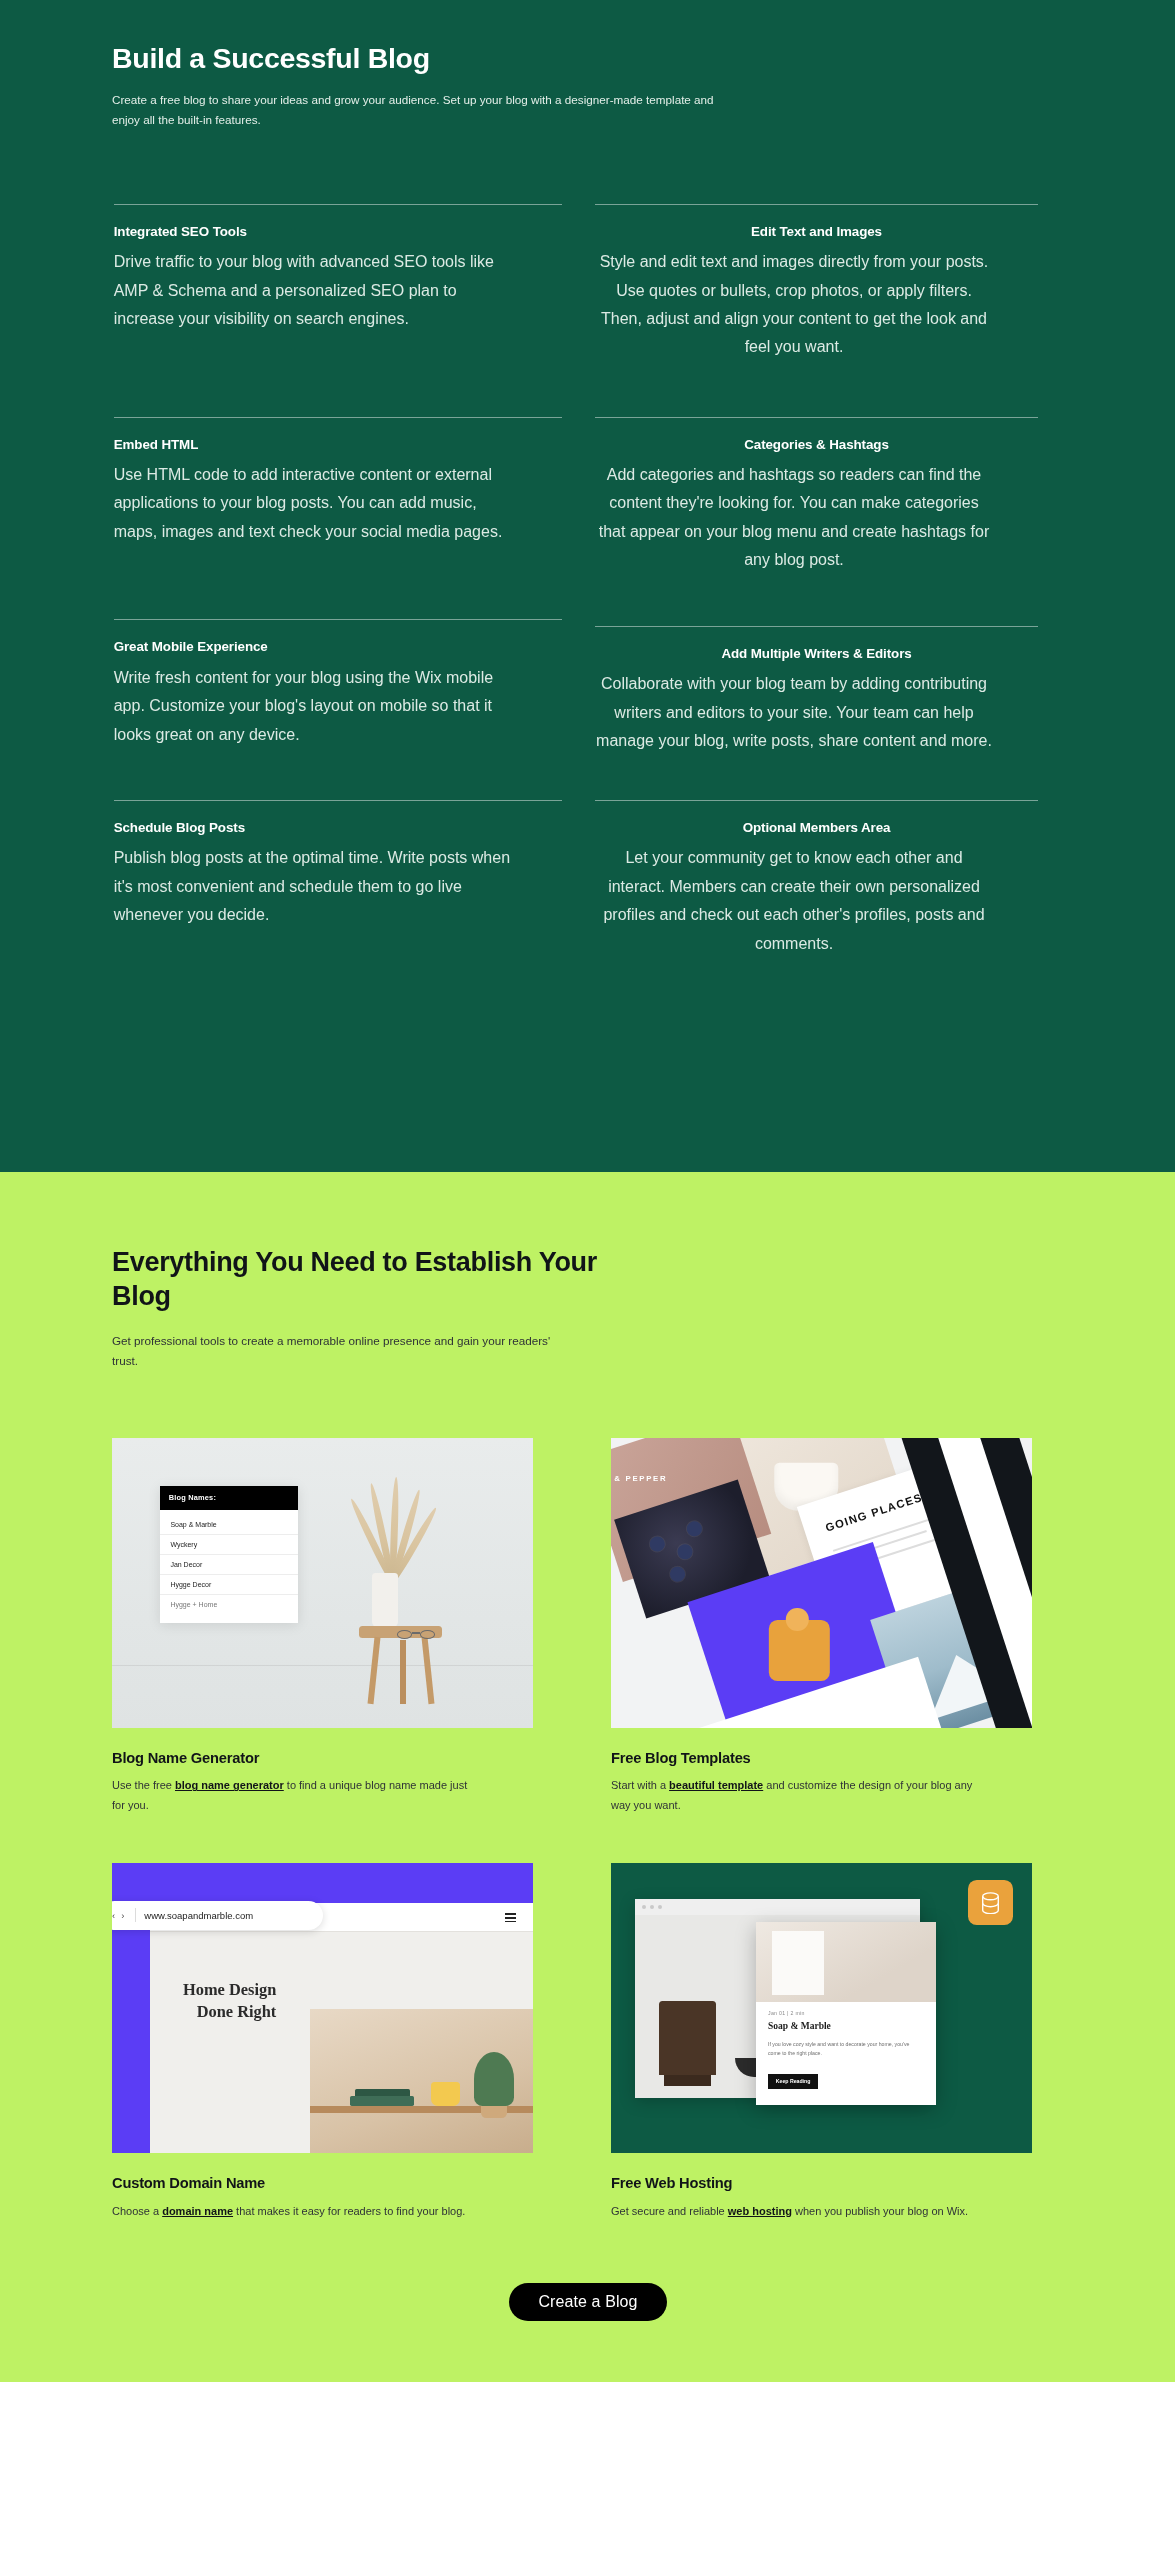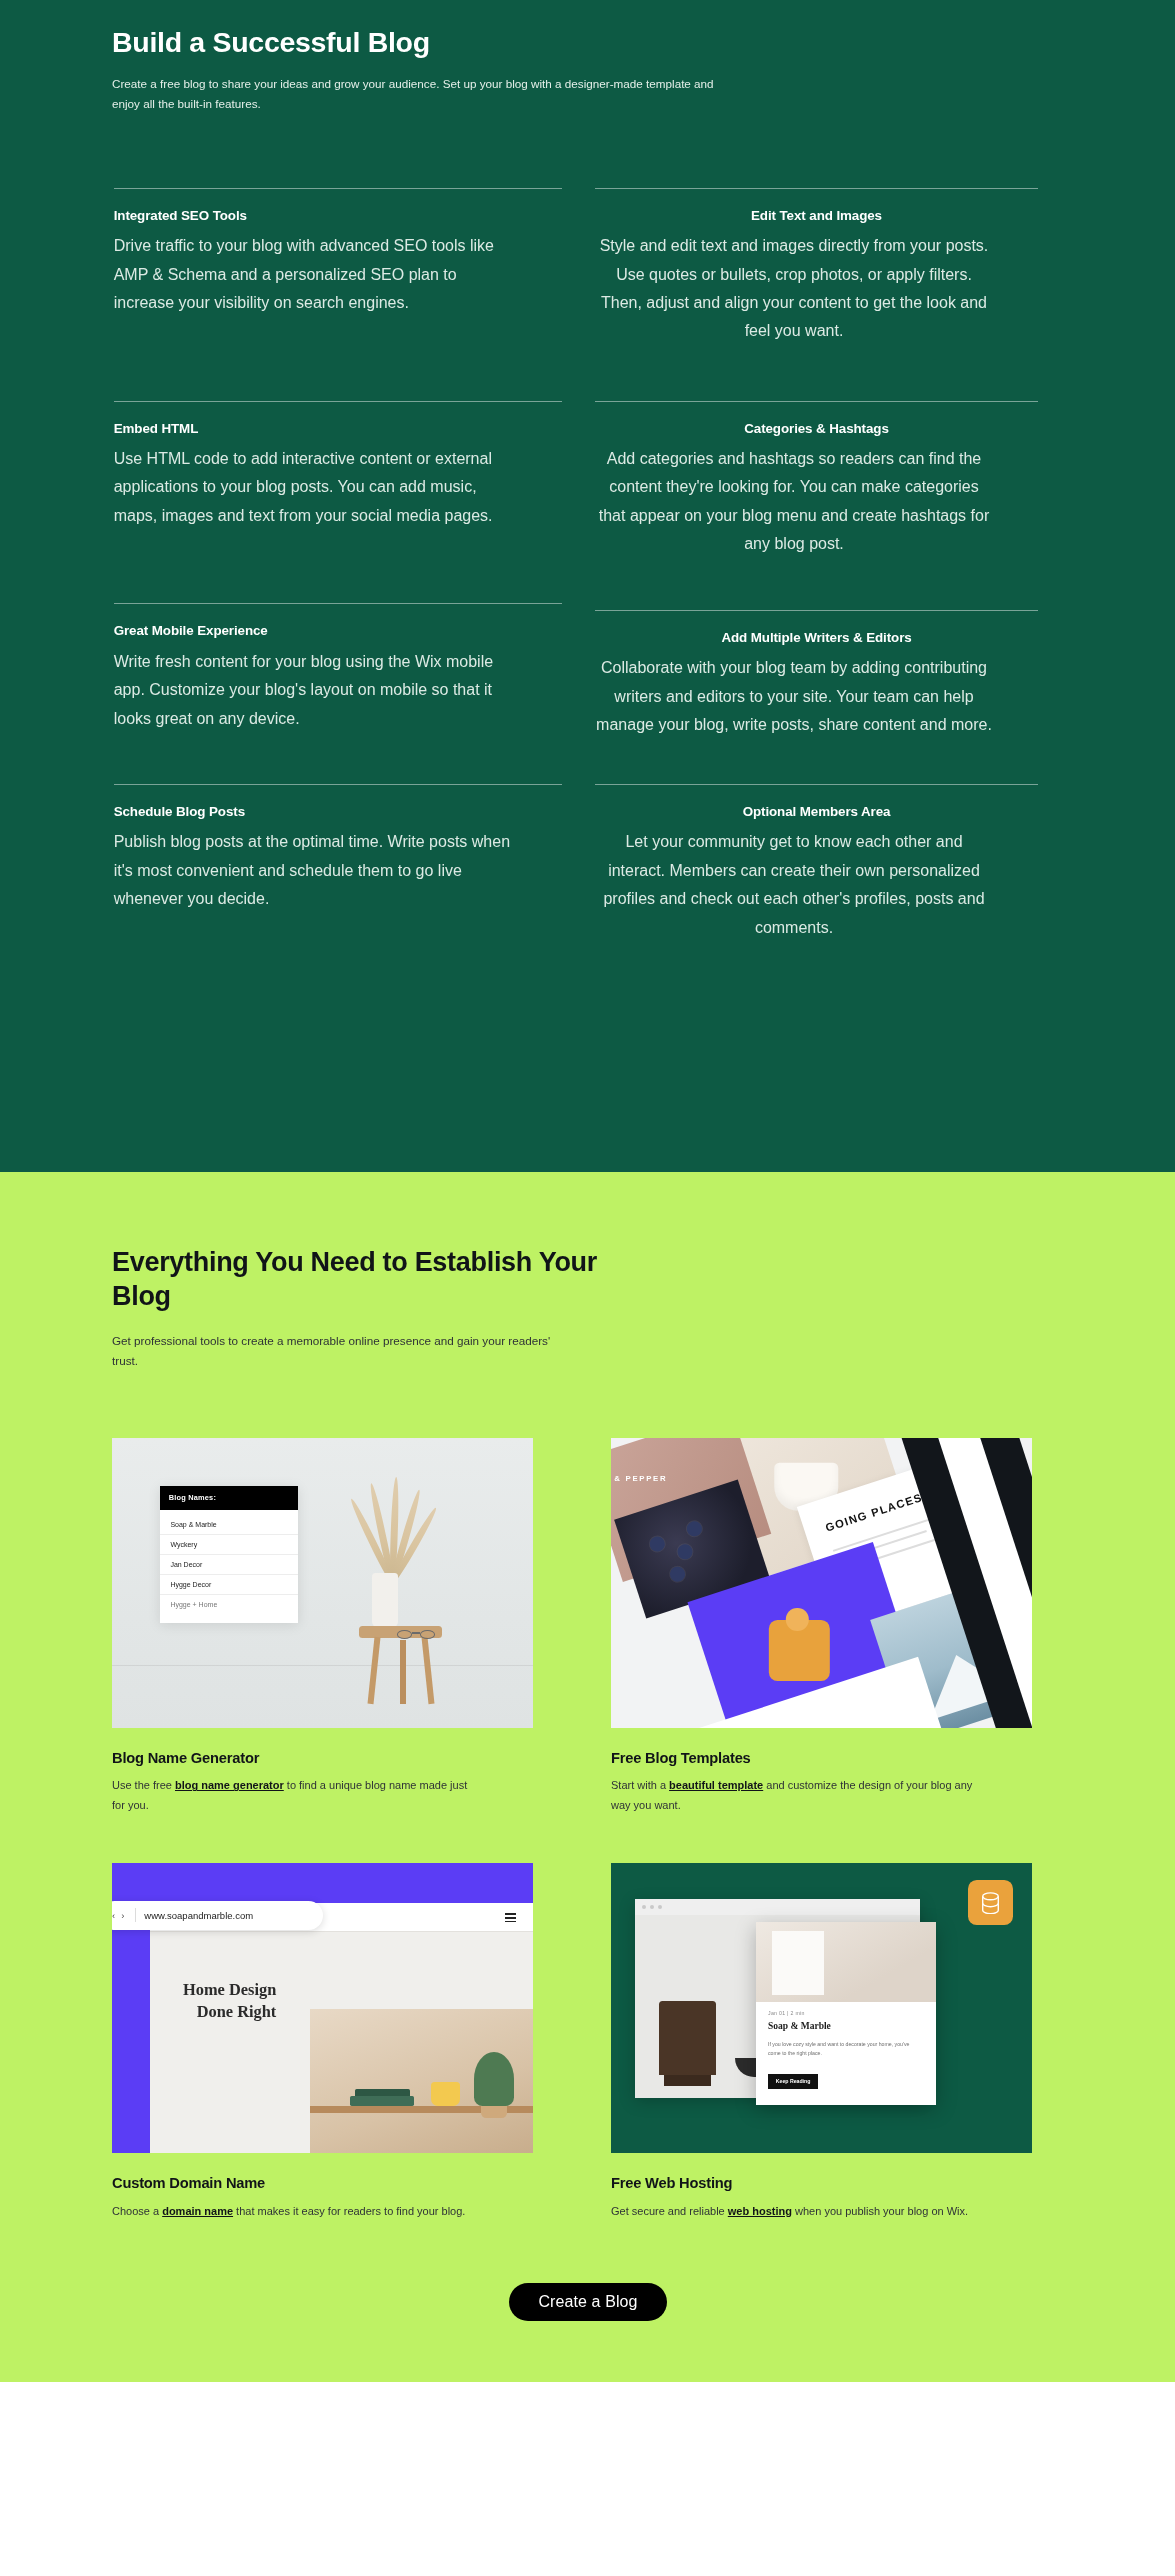--- a/index.html
+++ b/index.html
@@ -24,20 +24,21 @@
     margin: 0 auto;
     padding-top: 26px;
   }
   .hero-title {
     color: #ffffff;
     font-size: 28.5px;
     font-weight: bold;
     letter-spacing: -0.3px;
     line-height: 1.15;
     margin-bottom: 15.6px;
+    margin-top: 16px;
   }
   .hero-sub {
     color: #e4efe9;
     font-size: 11.7px;
     line-height: 1.65;
     max-width: 606px;
     font-weight: 400;
   }
 
   .feature-grid {
@@ -380,21 +381,21 @@
 
       <div class="feature-cell offset-b">
         <div class="rule"></div>
         <div class="feature-title">Edit Text and Images</div>
         <div class="feature-text">Style and edit text and images directly from your posts. Use quotes or bullets, crop photos, or apply filters. Then, adjust and align your content to get the look and feel you want.</div>
       </div>
 
       <div class="feature-cell offset-a">
         <div class="rule"></div>
         <div class="feature-title">Embed HTML</div>
-        <div class="feature-text">Use HTML code to add interactive content or external applications to your blog posts. You can add music, maps, images and text from your social media pages.</div>
+        <div class="feature-text">Use HTML code to add interactive content or external applications to your blog posts. You can add music, maps, images and text check your social media pages.</div>
       </div>
 
       <div class="feature-cell offset-b">
         <div class="rule"></div>
         <div class="feature-title">Categories &amp; Hashtags</div>
         <div class="feature-text">Add categories and hashtags so readers can find the content they're looking for. You can make categories that appear on your blog menu and create hashtags for any blog post.</div>
       </div>
 
       <div class="feature-cell offset-a pad-top-sm">
         <div class="rule"></div>

